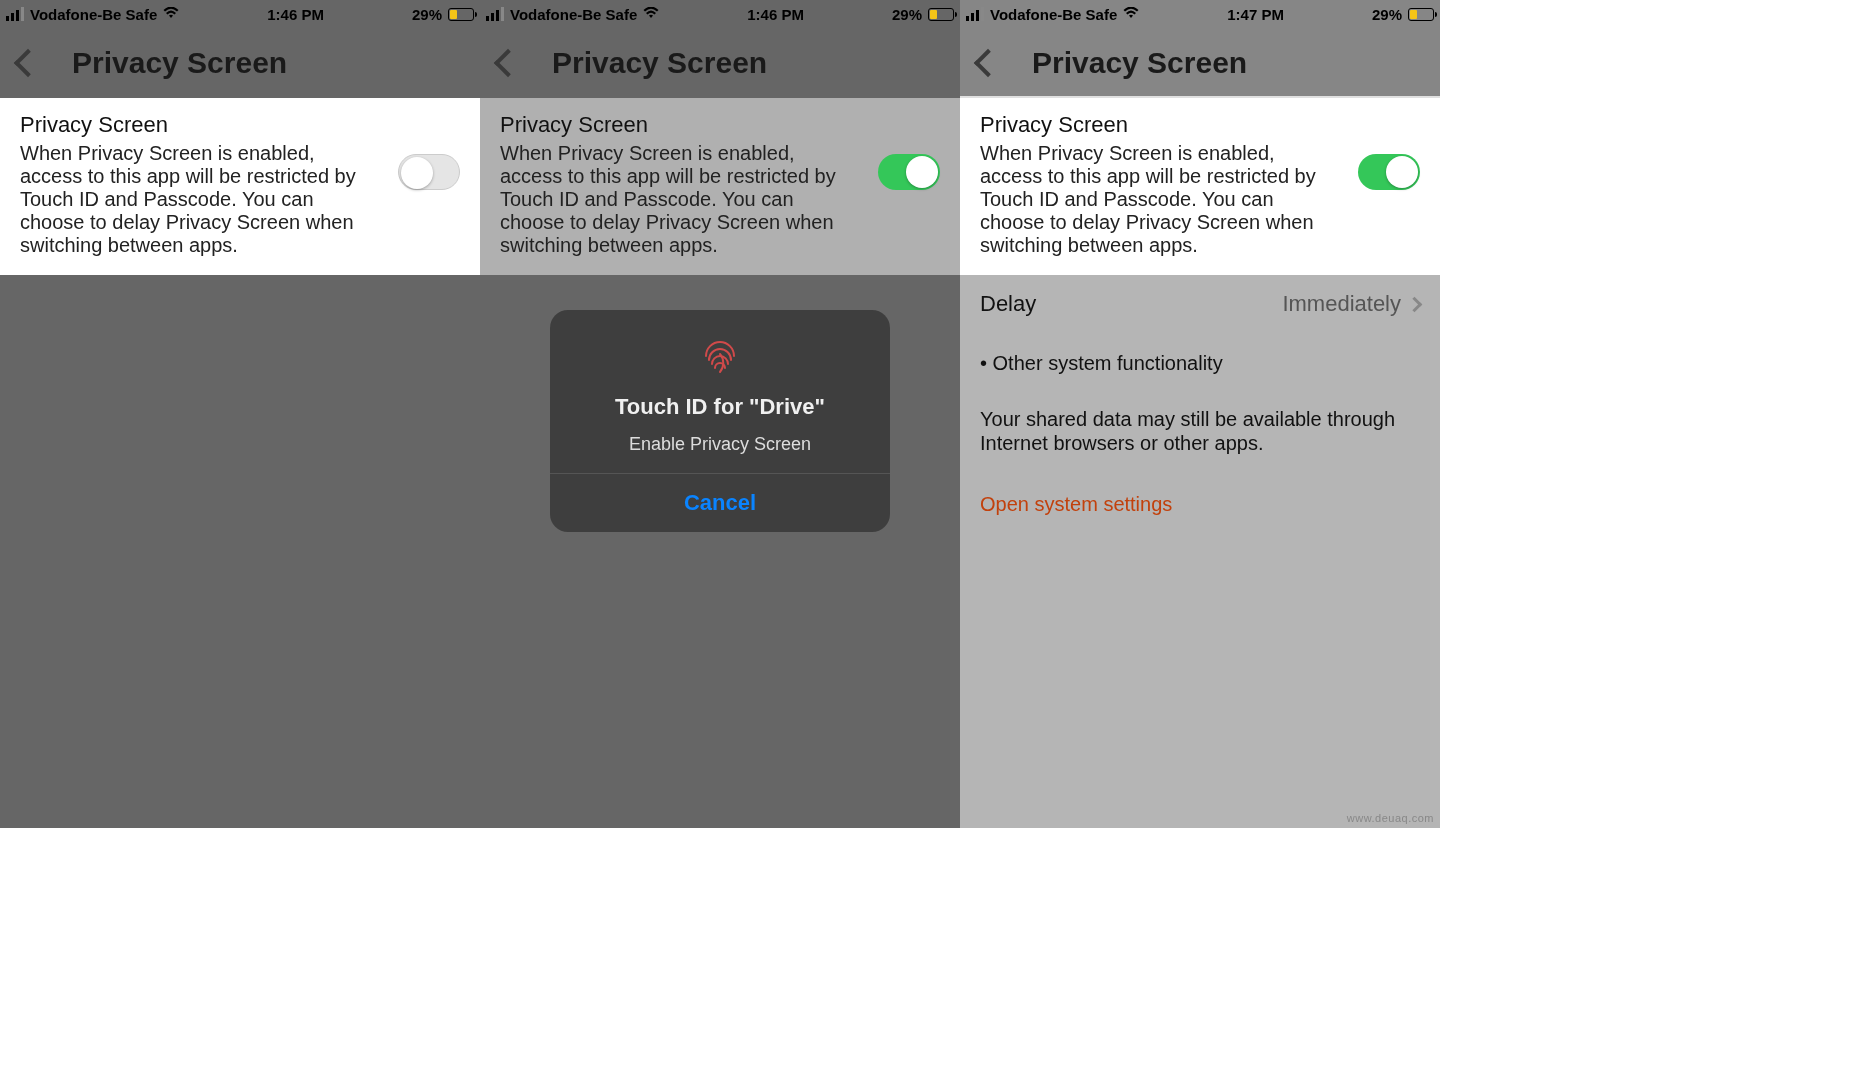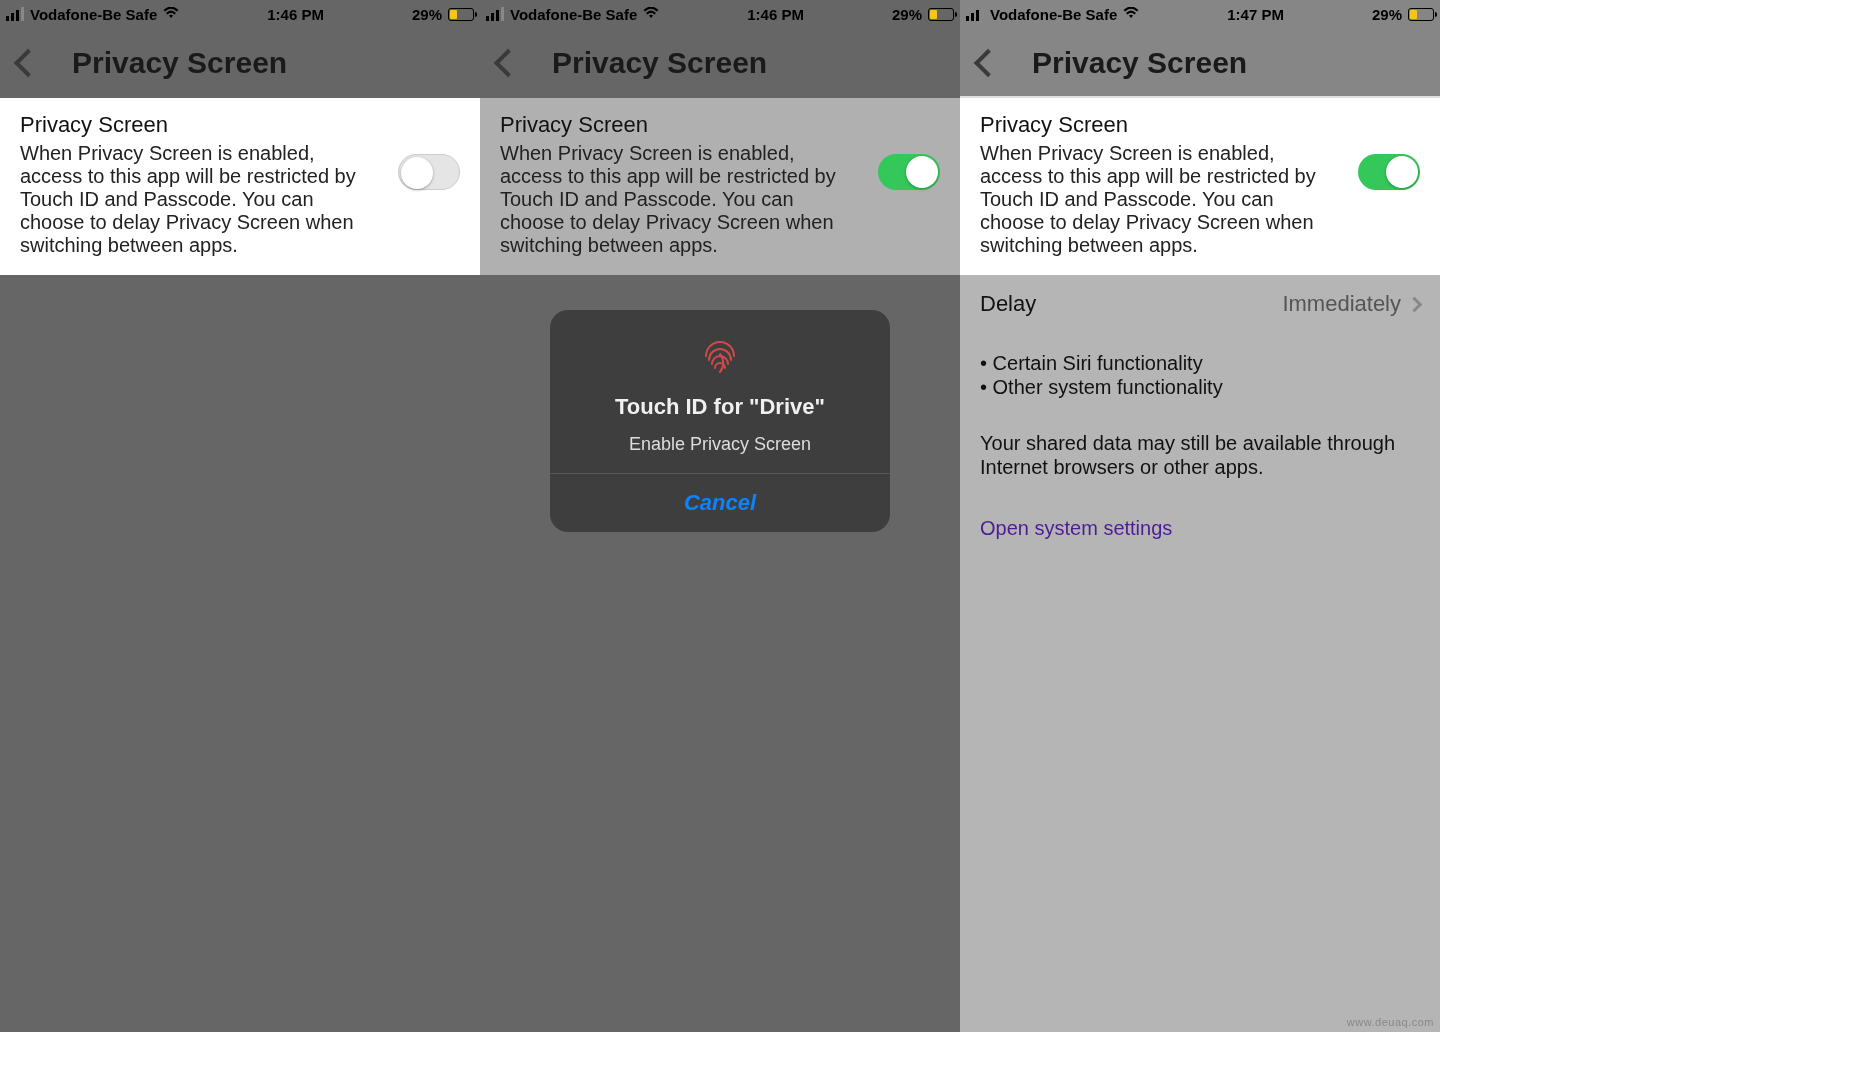--- a/index.html
+++ b/index.html
@@ -11,21 +11,21 @@
     overflow: hidden;
   }
   .row {
     display: flex;
     width: 1440px;
     height: 840px;
     margin: 0;
   }
   .phone {
     width: 480px;
-    height: 1032px;
+    height: 828px;
     position: relative;
     background: #9a9a9a;
     overflow: hidden;
   }
   .phone.light-bg { background: #e0e0e0; }
   .dim-overlay {
     position: absolute;
     inset: 0;
     background: rgba(60,60,60,0.55);
     pointer-events: none;
@@ -144,21 +144,20 @@
   }
   .modal-title { font-size:22px; font-weight:600; margin-bottom:14px; color:#f0f0f0;}
   .modal-sub   { font-size:18px; color:#ddd; }
   .modal-cancel {
     border-top:1px solid #555;
     padding:16px 0;
     font-size:22px;
     color:#0a84ff;
     font-weight:600;
     cursor:pointer;
-    font-style:italic;
   }
 
   
   .delay-row {
     display:flex; align-items:center; justify-content:space-between;
     padding: 16px 20px;
     font-size:22px;
     color:#111;
     position: relative;
     cursor:pointer;
@@ -171,21 +170,21 @@
   }
   .note-block {
     padding: 14px 20px;
     font-size:20px;
     color:#111;
     line-height:1.2;
   }
   .note-block .bullets { margin-top:4px; }
   .note-block .bullets div::before { content:"•  "; }
   .note-link {
-    color:#4c1d95;
+    color:#c2410c;
     padding: 0 20px;
     font-size:20px;
     cursor:pointer;
     display:inline-block;
   }
   .para { margin-top: 32px; }
 
   
   .panel3-body .card, 
   .panel3-body .delay-row,
@@ -355,21 +354,20 @@
     <div class="delay-row" style="z-index:4">
       <span>Delay</span>
       <span class="value">
         <span>Immediately</span>
         <span class="row-chevron"></span>
       </span>
     </div>
 
     <div class="note-block" style="position:relative;z-index:4">
       <div class="bullets">
-        <div>Certain Siri functionality</div>
         <div>Other system functionality</div>
       </div>
       <div class="para">Your shared data may still be available through Internet browsers or other apps.</div>
     </div>
     <div style="position:relative;z-index:4; margin-top:24px;">
       <span class="note-link">Open system settings</span>
     </div>
 
     <div class="watermark">www.deuaq.com</div>
   </div>

